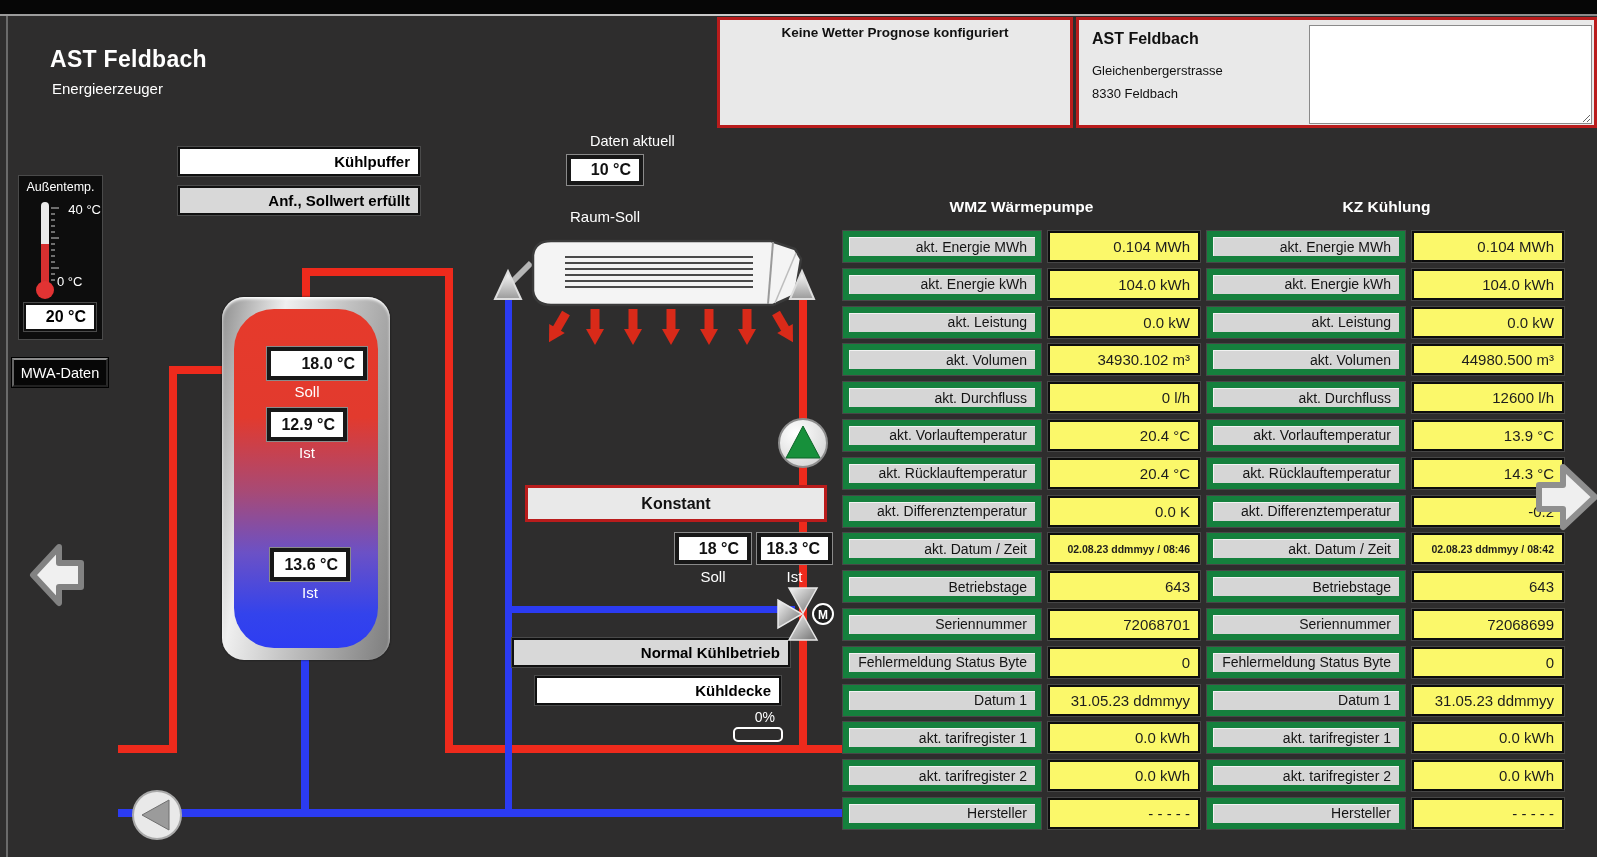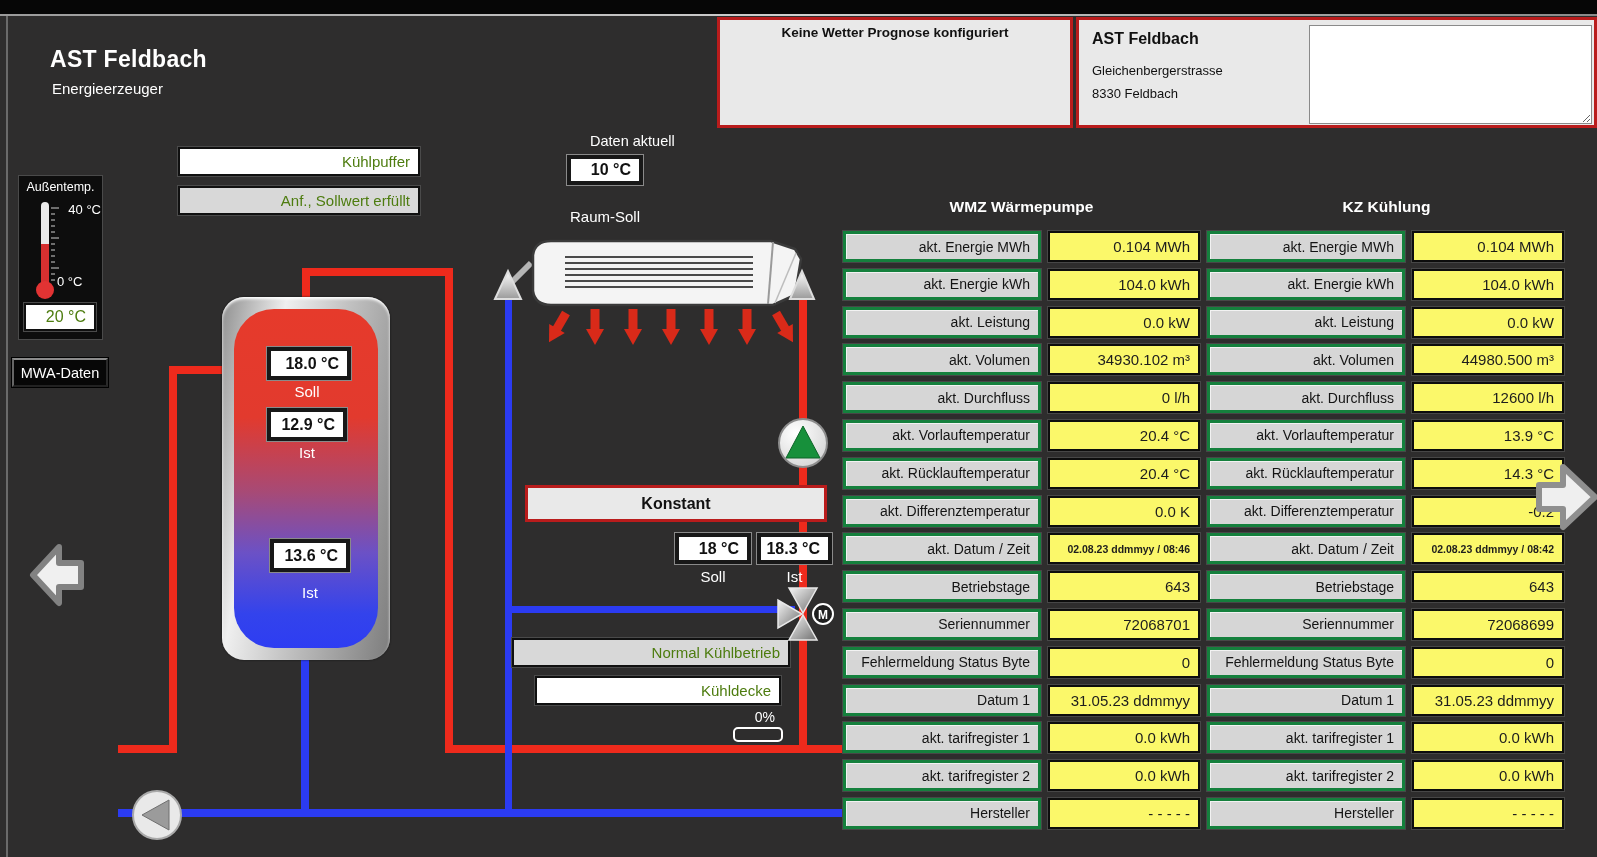--- a/index.html
+++ b/index.html
@@ -6,36 +6,36 @@
   body{width:1597px;height:857px;position:relative;overflow:hidden;background:#2e2d2d;
        font-family:"Liberation Sans",sans-serif;color:#fff;}
   .abs{position:absolute;}
   .topbar{left:0;top:0;width:1597px;height:14px;background:#060606;}
   .topline{left:0;top:14px;width:1597px;height:2px;background:linear-gradient(90deg,#9a9a9a,#cfcfcf,#8a8a8a);}
   .leftline{left:6px;top:16px;width:2px;height:841px;background:#6a6a6a;}
   .h1{font-size:23px;font-weight:bold;letter-spacing:.3px;}
   .h2{font-size:15px;}
   .panel{background:#e9e9e9;border:3px solid #b91c1c;color:#111;box-sizing:border-box;}
   .fieldbox{box-sizing:border-box;background:#fff;border:2px solid #101010;box-shadow:0 0 0 1px #4a4a4a;
-            color:#4d7c0f;text-align:right;padding-right:8px;font-size:15px;display:flex;align-items:center;justify-content:flex-end;}
+            color:#000000;text-align:right;padding-right:8px;font-size:15px;display:flex;align-items:center;justify-content:flex-end;font-weight:bold;}
   .graybox{background:#d8d8d8;}
   .tankbox{box-sizing:border-box;background:#fff;border:4px solid #181818;box-shadow:0 0 0 1px #8a8a8a;
            color:#111;text-align:right;padding-right:8px;font-size:16px;display:flex;align-items:center;justify-content:flex-end;font-weight:bold;}
   .lbl{color:#fff;font-size:15px;text-align:center;}
   .pipe{position:absolute;z-index:1;}
   .hot{background:var(--pipe-hot,#ee2a1c);}
   .cold{background:var(--pipe-cold,#2b3bf2);}
   .btn3d{background:#070707;color:#fff;border:2px solid;border-color:#8a8a8a #2a2a2a #222 #666;
          box-shadow:0 0 0 1px #000;font-size:14.5px;display:flex;align-items:center;justify-content:center;cursor:pointer;box-sizing:border-box;}
   
   .ttitle{font-size:15.5px;font-weight:bold;text-align:center;z-index:3;}
   .tcol{display:flex;flex-direction:column;gap:6.8px;z-index:3;}
   .trow{display:flex;gap:7px;}
   .tlabel{box-sizing:border-box;width:198px;height:31px;background:var(--label-bg,#d6d6d6);
-          border:3px solid #15803d;box-shadow:0 0 0 1px #474747,inset 1px 1px 0 #f2f2f2;
+          border:6px solid #15803d;box-shadow:0 0 0 1px #474747,inset 1px 1px 0 #f2f2f2;
           color:#141414;font-size:14px;display:flex;align-items:center;justify-content:flex-end;padding-right:8px;}
   .tvalue{box-sizing:border-box;width:152px;height:31px;background:var(--value-bg,#fbf86a);
           border:2px solid #0d0d0d;box-shadow:0 0 0 1px #474747;
           color:#1d1d1d;font-size:15px;display:flex;align-items:center;justify-content:flex-end;padding-right:8px;}
   .tvalue.small{font-size:10.5px;font-weight:bold;}
   textarea.note{box-sizing:border-box;background:#fff;border:1px solid #8a8a8a;resize:both;outline:none;
                 font-family:"Liberation Sans",sans-serif;}
 </style>
 </head>
 <body>
@@ -105,25 +105,25 @@
 <div class="pipe cold" style="left:505px;top:297px;width:7px;height:520px;"></div>
 <div class="pipe cold" style="left:505px;top:606px;width:290px;height:7px;"></div>
 <div class="pipe cold" style="left:301px;top:652px;width:8px;height:165px;"></div>
 <div class="pipe cold" style="left:118px;top:809px;width:727px;height:8px;"></div>
 
 <div class="abs" style="left:222px;top:297px;width:168px;height:363px;border-radius:22px;z-index:2;
      background:linear-gradient(100deg,#8f8f8f 0%,#efefef 28%,#c2c2c2 55%,#7d7d7d 100%);
      box-shadow:inset 0 2px 3px #fff,0 0 2px #111;">
   <div class="abs" style="left:12px;top:12px;width:144px;height:339px;border-radius:40px;
        background:linear-gradient(180deg,#e63a2b 0%,#e23a2e 32%,#a74a76 54%,#6b51c6 72%,#3343ec 90%,#2e3df2 100%);"></div>
-  <div class="abs tankbox" style="left:45px;top:50px;width:84px;height:33px;">18.0 °C</div>
+  <div class="abs tankbox" style="left:45px;top:50px;width:100px;height:33px;">18.0 °C</div>
   <div class="abs lbl" style="left:45px;top:86px;width:80px;">Soll</div>
   <div class="abs tankbox" style="left:45px;top:111px;width:80px;height:33px;">12.9 °C</div>
   <div class="abs lbl" style="left:45px;top:147px;width:80px;">Ist</div>
-  <div class="abs tankbox" style="left:48px;top:242px;width:80px;height:33px;">13.6 °C</div>
+  <div class="abs tankbox" style="left:48px;top:251px;width:80px;height:33px;">13.6 °C</div>
   <div class="abs lbl" style="left:48px;top:287px;width:80px;">Ist</div>
 </div>
 
 <svg class="abs" style="left:485px;top:233px;z-index:2;" width="335" height="135" viewBox="0 0 335 135">
   <defs>
     <linearGradient id="gmetal" x1="0" y1="0" x2="0" y2="1">
       <stop offset="0" stop-color="#ffffff"></stop>
         <stop offset="1" stop-color="#9a9a9a"></stop>
     </linearGradient>
   </defs>

